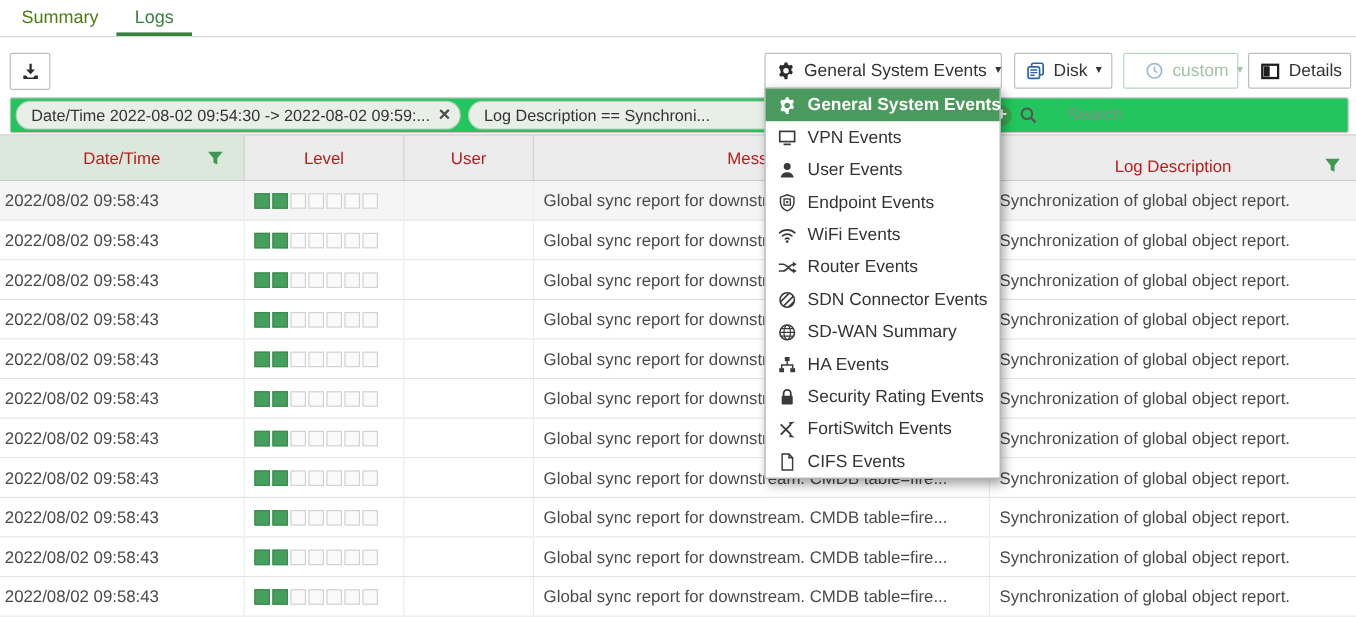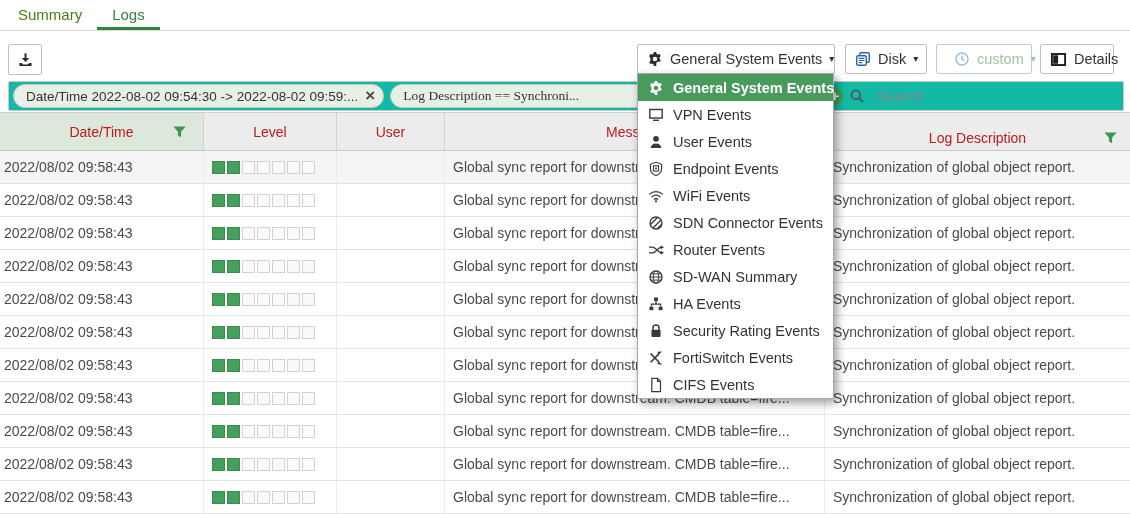--- a/index.html
+++ b/index.html
@@ -10,33 +10,33 @@
   .tabbar{position:absolute;top:0;left:0;right:0;height:31px;border-bottom:1px solid #d8d8d8;display:flex;padding-left:3px;box-sizing:border-box;background:#fff;}
   .tab{padding:6px 15px 2px;font-size:15px;color:#4d7c0f;cursor:pointer;border-bottom:3px solid transparent;box-sizing:border-box;}
   .tab.active{color:var(--tab-green);border-bottom-color:var(--tab-green);}
 
   
   .btn{position:absolute;box-sizing:border-box;height:30px;background:#fff;border:1px solid #bfbfbf;border-radius:2px;display:flex;align-items:center;gap:7px;font-size:14.5px;color:#333;padding:0 9px;cursor:pointer;white-space:nowrap;}
   #btn-download{left:8px;top:44px;width:34px;height:31px;justify-content:center;padding:0;}
   #btn-event{left:637px;top:44px;width:198px;}
   #btn-disk{left:845px;top:44px;width:82px;}
   #btn-custom{left:936px;top:44px;width:96px;border-color:#b9d7be;color:var(--disabled-green);padding-left:17px;}
-  #btn-details{left:1040px;top:44px;width:74px;}
+  #btn-details{left:1040px;top:44px;width:86px;}
   .caret{font-size:10px;line-height:1;}
   #btn-custom .caret{color:var(--disabled-green);}
 
   
-  .filterbar{position:absolute;left:8px;right:6px;top:81px;height:30px;box-sizing:border-box;border:1px solid #c8c8c8;border-radius:2px;background:#14b8a6;display:flex;align-items:center;padding:0 4px;gap:6px;}
+  .filterbar{position:absolute;left:8px;right:6px;top:81px;height:30px;box-sizing:border-box;border:1px solid #c8c8c8;border-radius:2px;background:#22c55e;display:flex;align-items:center;padding:0 4px;gap:6px;}
   .chip{display:flex;align-items:center;height:24px;box-sizing:border-box;background:var(--chip-bg);border:1px solid var(--chip-border);border-radius:12px;padding:0 8px 0 12px;font-size:13.5px;color:#333;white-space:nowrap;flex:none;cursor:pointer;}
   .chip .chip-label{overflow:hidden;white-space:nowrap;min-width:0;}
   .chip .x{font-size:17px;font-weight:bold;color:#4a4a4a;margin-left:7px;line-height:0.9;cursor:pointer;flex:none;}
   .chip.wide{width:430px;}
-  .chip.wide .chip-label{flex:1;font-family:Liberation Serif, serif;}
+  .chip.wide .chip-label{flex:1;}
   .plus-btn{width:17px;height:17px;border-radius:50%;background:#3fa14d;color:#fff;display:flex;align-items:center;justify-content:center;font-size:15px;font-weight:bold;cursor:pointer;flex:none;line-height:1;padding-bottom:1px;box-sizing:border-box;}
-  .search-wrap{display:flex;align-items:center;gap:10px;flex:1;min-width:0;justify-content:center;}
+  .search-wrap{display:flex;align-items:center;gap:22px;flex:1;min-width:0;justify-content:center;}
   .search-wrap input{border:none;outline:none;font-size:14.5px;flex:1;color:#333;font-family:inherit;background:transparent;}
   .search-wrap input::placeholder{color:#8a8a8a;}
 
   
   .thead{position:absolute;left:0;top:112px;width:1130px;height:39px;display:grid;grid-template-columns:204px 133px 108px 380px 1fr;border-top:1px solid #cfcfcf;border-bottom:1px solid #c8c8c8;background:var(--header-bg);font-size:14px;color:#b91c1c;box-sizing:border-box;}
   .th{position:relative;display:flex;align-items:center;justify-content:center;border-right:1px solid #d2d2d2;box-sizing:border-box;cursor:pointer;}
   .th:last-child{border-right:none;margin-top:12px;}
   .th.filtered-col{background:var(--header-filtered-bg);}
   .funnel{position:absolute;right:16px;top:50%;transform:translateY(-50%);display:flex;cursor:pointer;}
   .th:last-child .funnel{right:12px;}
@@ -403,45 +403,45 @@
           <svg width="16" height="16" viewBox="0 0 16 16">
             <path fill="none" stroke="currentColor" stroke-width="1.3" stroke-linecap="round" d="M1.6 6.1a9.3 9.3 0 0 1 12.8 0M4 8.7a5.8 5.8 0 0 1 8 0M6.4 11.2a2.4 2.4 0 0 1 3.2 0"></path>
             <circle cx="8" cy="13.3" r="1.1" fill="currentColor"></circle>
           </svg>
         </span>
         <span>WiFi Events</span>
       </div>
       <div class="menu-item">
         <span class="icon">
           <svg width="16" height="16" viewBox="0 0 16 16">
+            <path fill="none" stroke="currentColor" stroke-width="1.3" d="M1 5.2h3.5c3.8 0 5.2 5.6 9 5.6M13.5 5.2c-3.8 0-5.2 5.6-9 5.6H1"></path>
+            <path fill="currentColor" d="M12.7 3.2l3.3 2-3.3 2zM12.7 8.8l3.3 2-3.3 2z"></path>
+          </svg>
+        </span>
+        <span>Router Events</span>
+      </div>
+      <div class="menu-item">
+        <span class="icon">
+          <svg width="16" height="16" viewBox="0 0 16 16">
             <defs>
               <clipPath id="sdnc">
                 <circle cx="8" cy="8" r="6"></circle>
               </clipPath>
             </defs>
             <circle cx="8" cy="8" r="6" fill="none" stroke="currentColor" stroke-width="1.3"></circle>
             <g clip-path="url(#sdnc)" stroke="currentColor" stroke-width="1.4">
               <path d="M0 12L12 0M2 16L16 2M5 18L19 4"></path>
             </g>
           </svg>
         </span>
         <span>SDN Connector Events</span>
       </div>
       <div class="menu-item">
         <span class="icon">
           <svg width="16" height="16" viewBox="0 0 16 16">
-            <path fill="none" stroke="currentColor" stroke-width="1.3" d="M1 5.2h3.5c3.8 0 5.2 5.6 9 5.6M13.5 5.2c-3.8 0-5.2 5.6-9 5.6H1"></path>
-            <path fill="currentColor" d="M12.7 3.2l3.3 2-3.3 2zM12.7 8.8l3.3 2-3.3 2z"></path>
-          </svg>
-        </span>
-        <span>Router Events</span>
-      </div>
-      <div class="menu-item">
-        <span class="icon">
-          <svg width="16" height="16" viewBox="0 0 16 16">
             <circle cx="8" cy="8" r="6.1" fill="none" stroke="currentColor" stroke-width="1.3"></circle>
             <ellipse cx="8" cy="8" rx="2.7" ry="6.1" fill="none" stroke="currentColor" stroke-width="1"></ellipse>
             <path d="M1.9 8h12.2M2.7 4.9h10.6M2.7 11.1h10.6" fill="none" stroke="currentColor" stroke-width="1"></path>
           </svg>
         </span>
         <span>SD-WAN Summary</span>
       </div>
       <div class="menu-item">
         <span class="icon">
           <svg width="16" height="16" viewBox="0 0 16 16">

